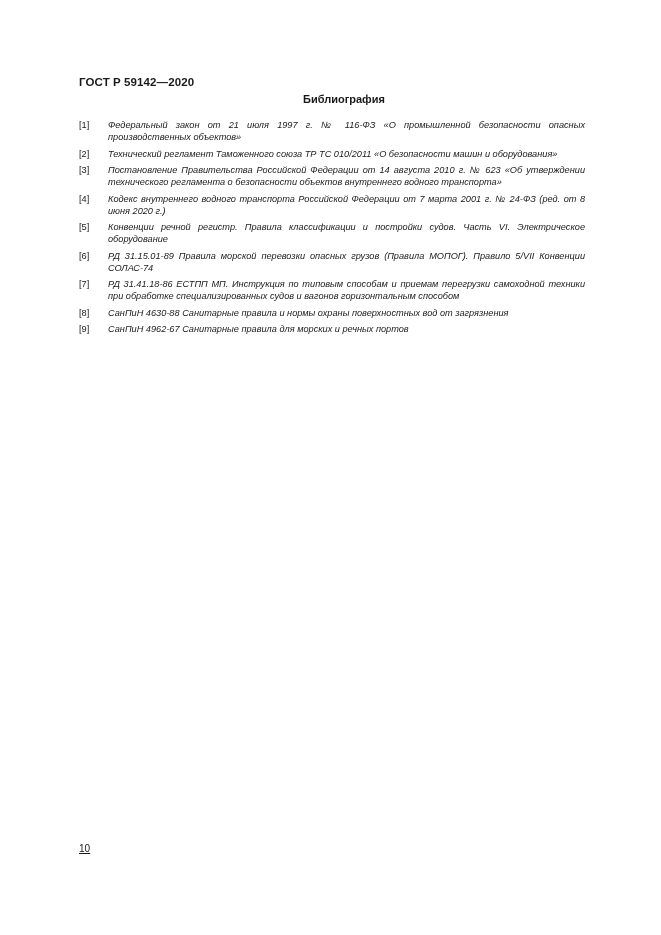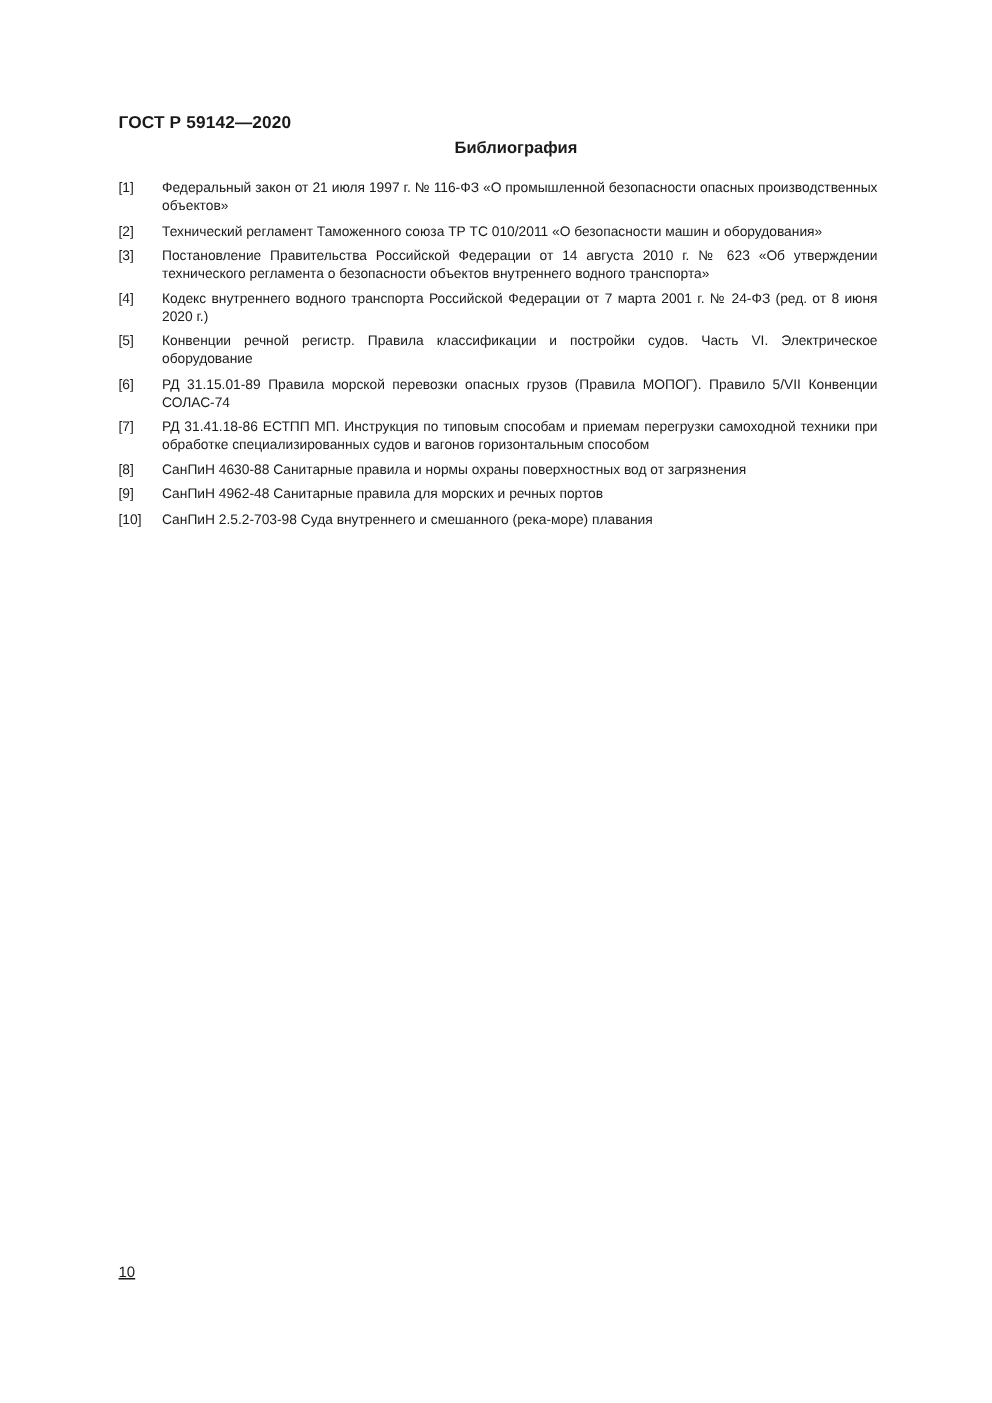--- a/index.html
+++ b/index.html
@@ -15,21 +15,21 @@
       position: absolute; left: 0; width: 661px; top: 93px;
       text-align: center; font-size: 11px; font-weight: bold;
       padding-left: 27px; box-sizing: border-box;
     }
     .biblio {
       position: absolute; left: 79px; top: 119px; width: 506px;
       font-size: 9.2px; line-height: 12px;
     }
     .entry { display: flex; margin-bottom: 4.5px; }
     .num { width: 29px; flex: 0 0 29px; }
-    .txt { flex: 1; text-align: justify; }
+    .txt { flex: 1; text-align: justify; font-style: italic; }
     .page-num {
       position: absolute; left: 79px; top: 843px; font-size: 10px; text-decoration: underline;
     }
   </style>
 </head>
 <body>
 
 <div class="header-code">ГОСТ Р 59142—2020</div>
 
 <div class="title">Библиография</div>
@@ -62,21 +62,17 @@
   <div class="entry">
     <span class="num">[7]</span>
     <span class="txt">РД 31.41.18-86 ЕСТПП МП. Инструкция по типовым способам и приемам перегрузки самоходной техники при обработке специализированных судов и вагонов горизонтальным способом</span>
   </div>
   <div class="entry">
     <span class="num">[8]</span>
     <span class="txt">СанПиН 4630-88 Санитарные правила и нормы охраны поверхностных вод от загрязнения</span>
   </div>
   <div class="entry">
     <span class="num">[9]</span>
-    <span class="txt">СанПиН 4962-48 Санитарные правила для морских и речных портов</span>
-  </div>
-  <div class="entry">
-    <span class="num">[10]</span>
-    <span class="txt">СанПиН 2.5.2-703-98 Суда внутреннего и смешанного (река-море) плавания</span>
+    <span class="txt">СанПиН 4962-67 Санитарные правила для морских и речных портов</span>
   </div>
 </div>
 
 <div class="page-num">10</div>
 
 </body></html>

